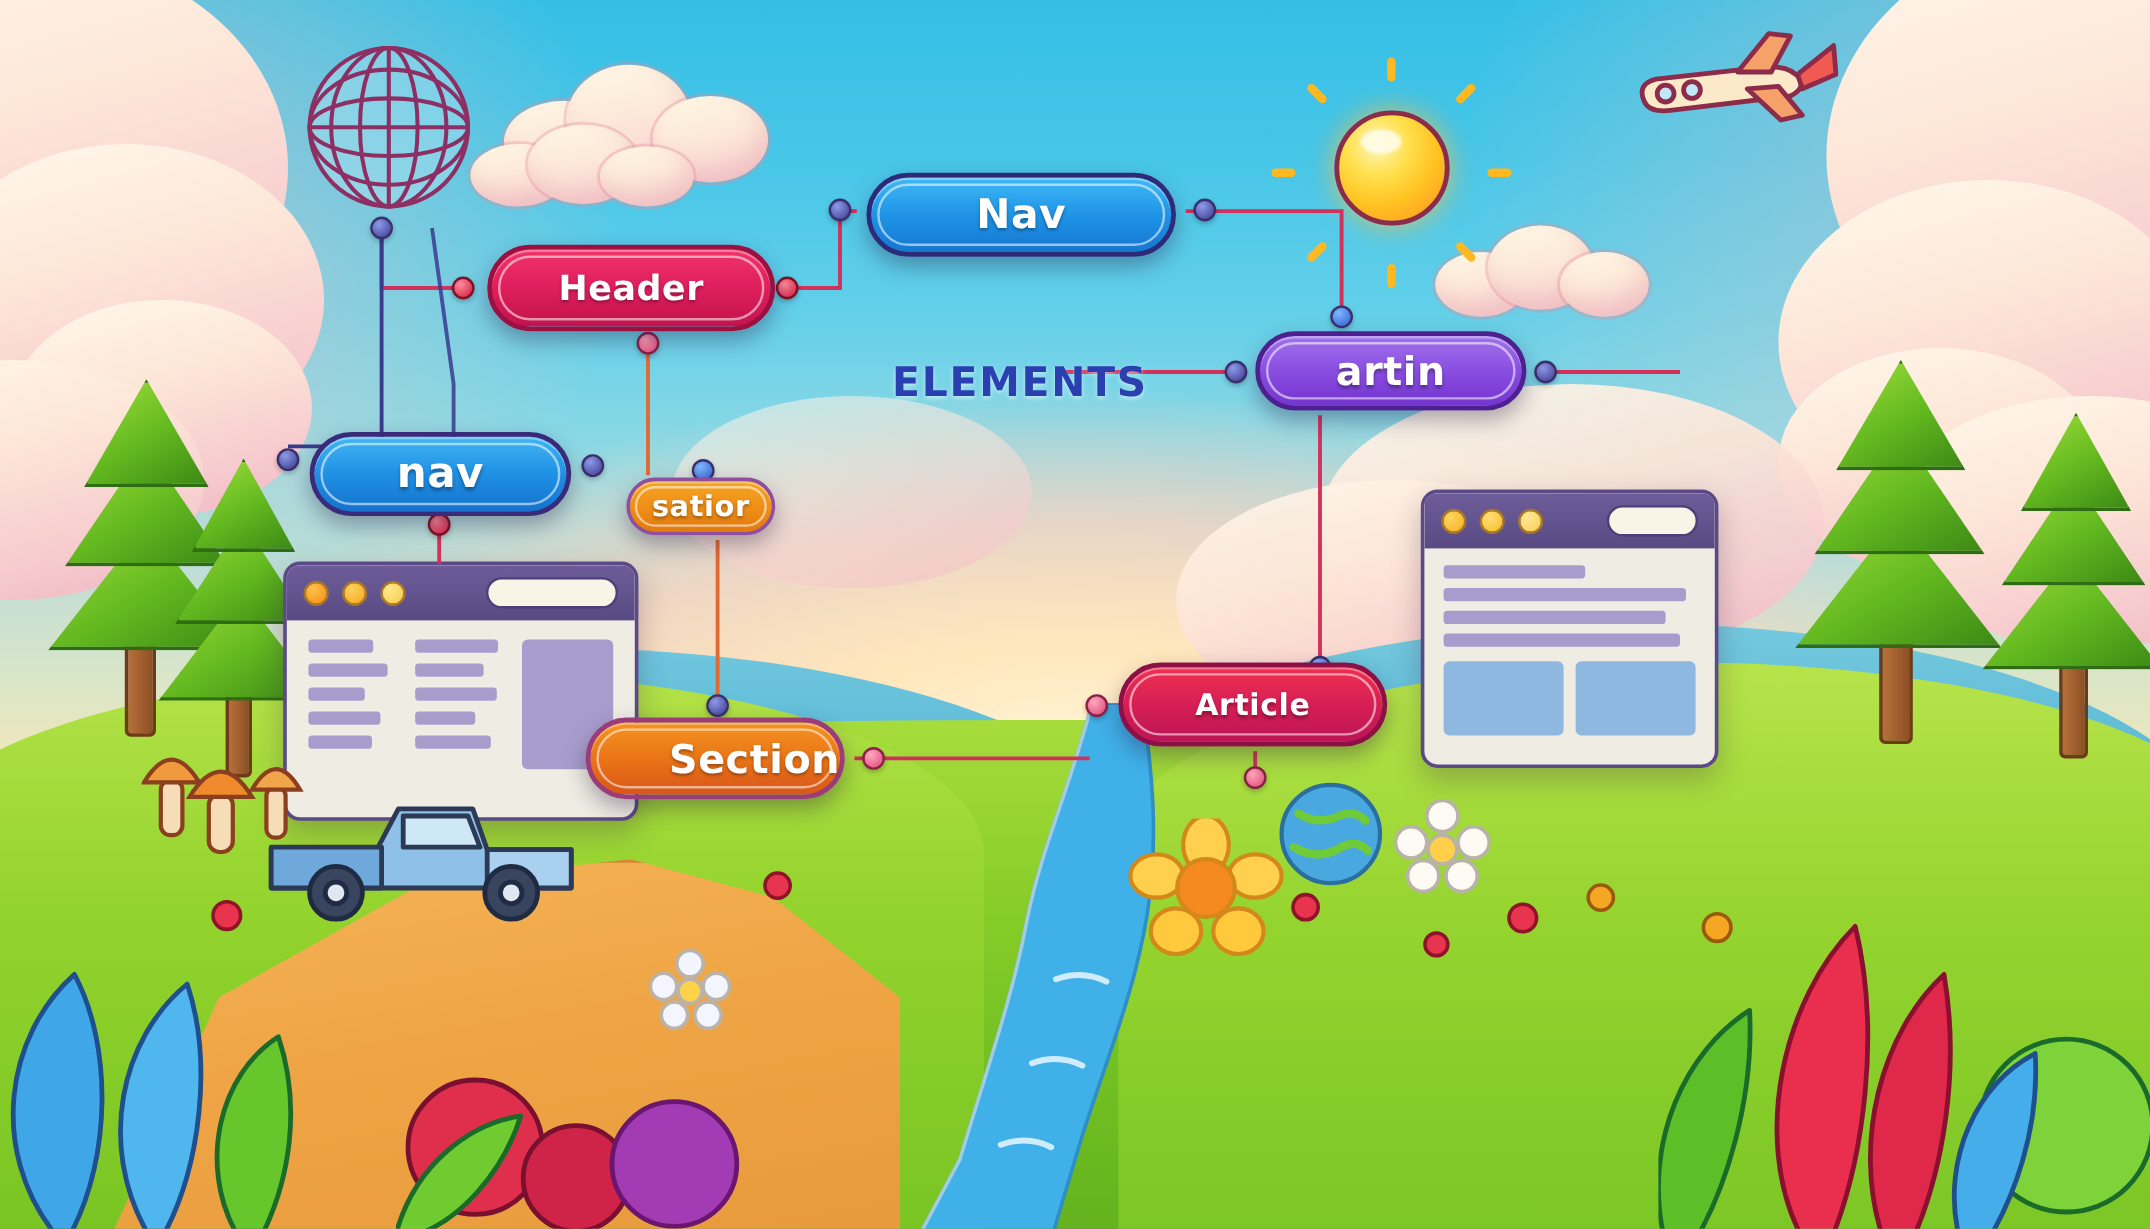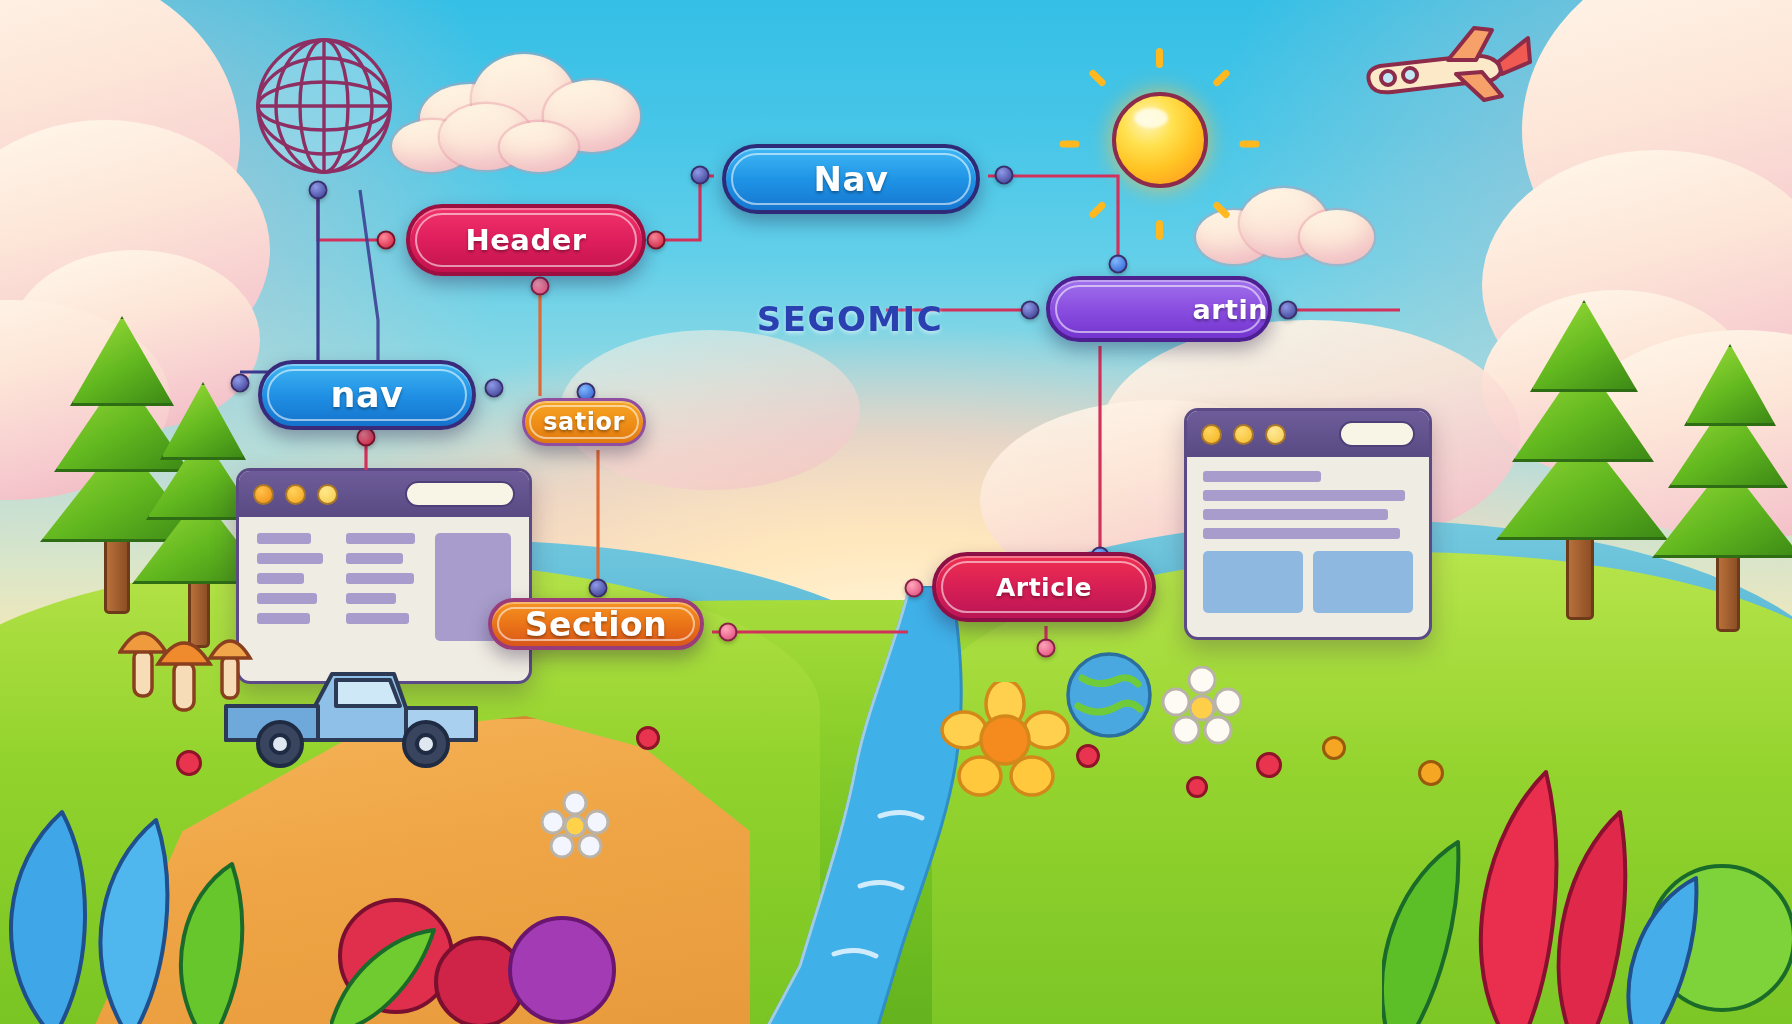--- a/index.html
+++ b/index.html
@@ -164,34 +164,34 @@
     left:258px; top:360px; width:218px; height:70px; font-size:35px;
     background:linear-gradient(180deg,#3fb5f2 0%,#1f8fe4 52%,#1472cc 100%);
     border:4px solid #3a2a7a;
   }
   .pill-navtop {
     left:722px; top:144px; width:258px; height:70px; font-size:34px;
     background:linear-gradient(180deg,#3fb8f4 0%,#1e93e6 52%,#1676d0 100%);
     border:4px solid #2e2a78;
   }
   .pill-artin {
-    left:1046px; top:276px; width:226px; height:66px; font-size:27px;
+    left:1046px; top:276px; width:226px; height:66px; font-size:33px;
     background:linear-gradient(180deg,#a071ec 0%,#8a4ee0 50%,#7434cf 100%);
     border:4px solid #4d2090;
-    justify-content:flex-end;
   }
   .pill-satior {
     left:522px; top:398px; width:124px; height:48px; font-size:24px;
     background:linear-gradient(180deg,#f5a623 0%,#ef8d16 55%,#e07a0f 100%);
     border:3px solid #8f4ea0;
   }
   .pill-section {
-    left:488px; top:598px; width:216px; height:52px; font-size:33px;
+    left:488px; top:598px; width:216px; height:68px; font-size:33px;
     background:linear-gradient(180deg,#f59321 0%,#ea7317 52%,#d9561a 100%);
     border:4px solid #9a3c7a;
+    justify-content:flex-end;
   }
   .pill-article {
     left:932px; top:552px; width:224px; height:70px; font-size:25px;
     background:linear-gradient(180deg,#ef2f50 0%,#d71f55 50%,#bb1555 100%);
     border:4px solid #8c1046;
   }
 
   
   .hml-card {
     position:absolute; left:718px; top:62px; width:268px; height:218px;
@@ -610,16 +610,16 @@
     <div class="pl-inner"></div>
     <span class="lbl">Section</span>
   </div>
 
   <div class="pill pill-article">
     <div class="pl-inner"></div>
     <span class="lbl">Article</span>
   </div>
 
   <div class="center-title">
-    <div>SEGOMIC</div>
+    <div>ELEMENTS</div>
   </div>
 
 </div>
 
 </body></html>

